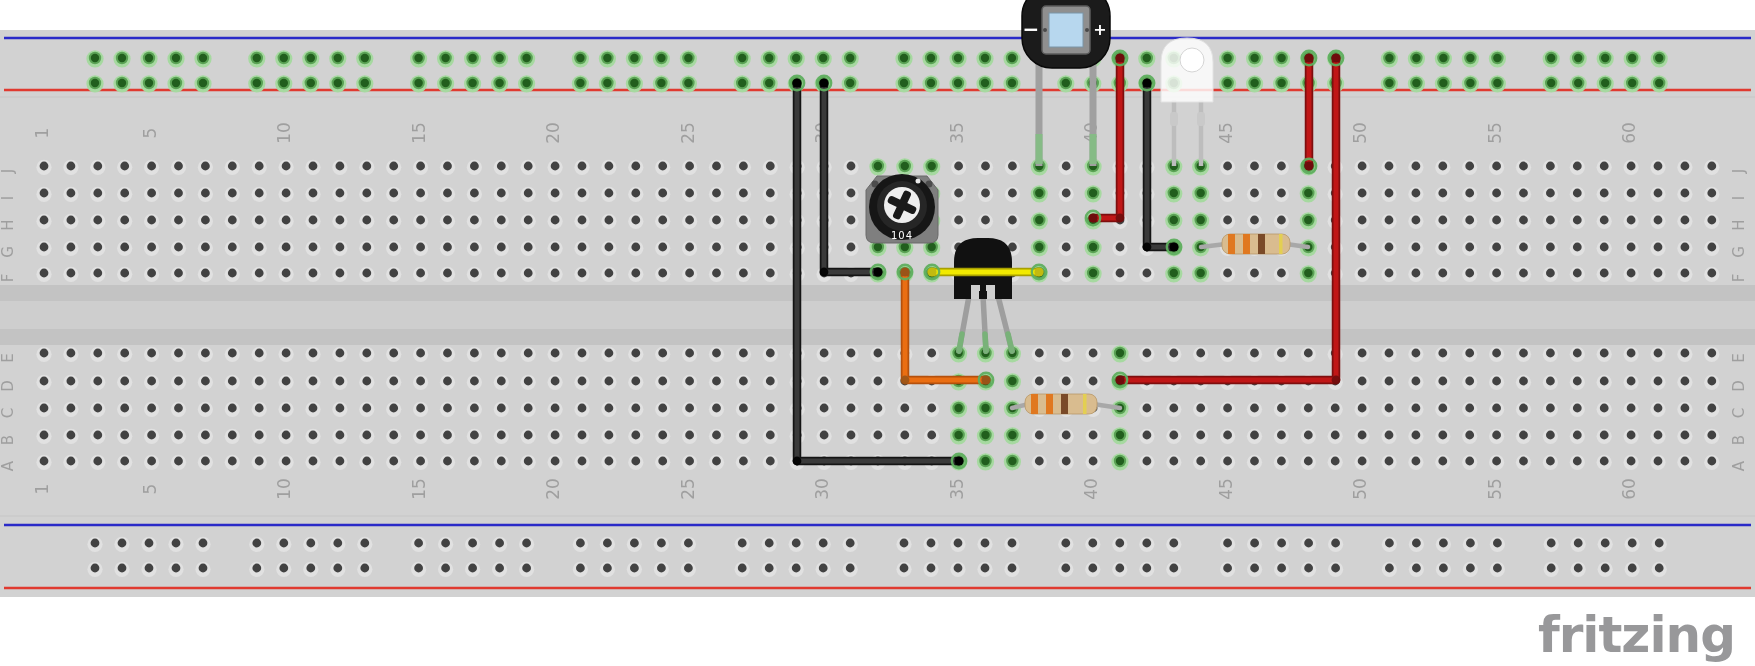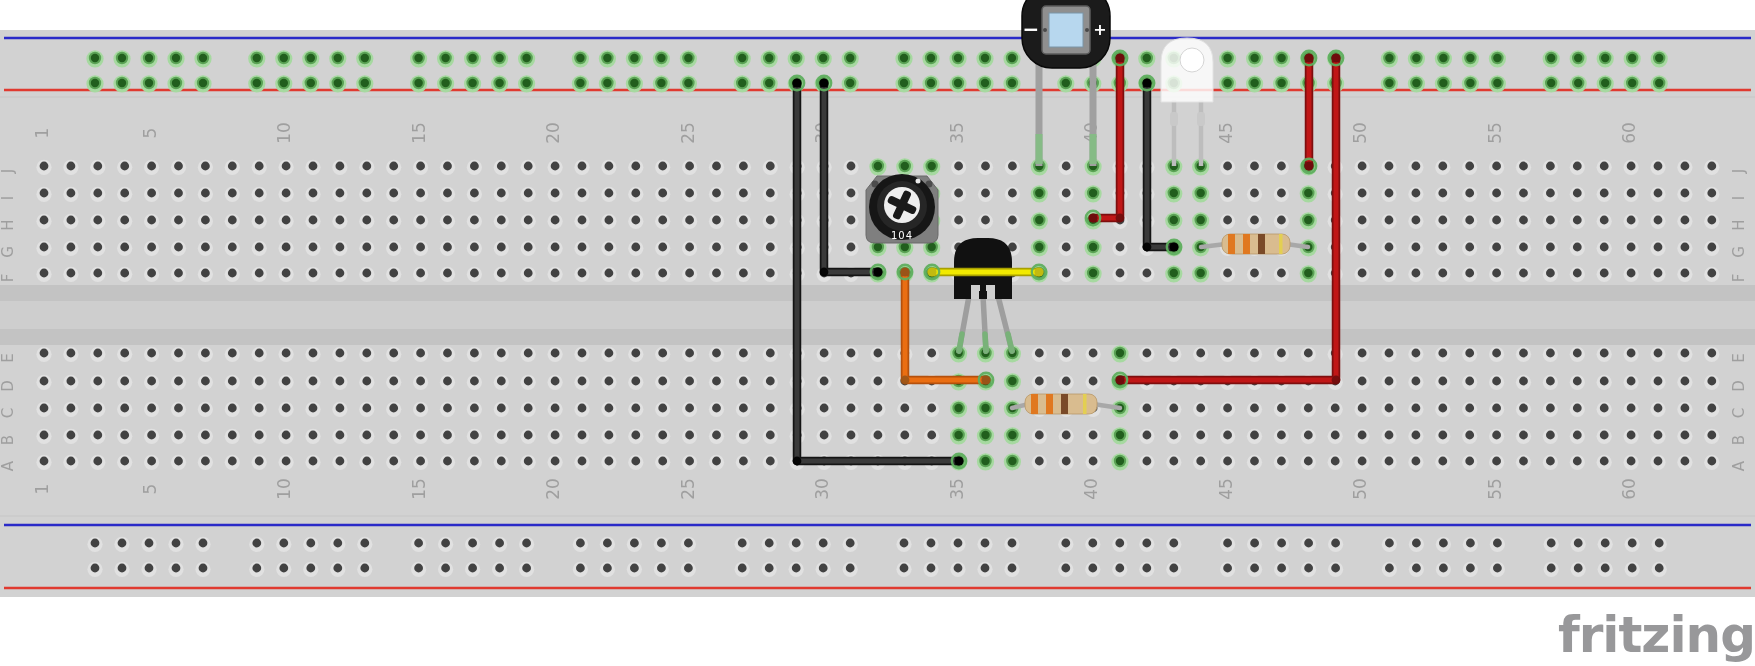--- a/index.html
+++ b/index.html
@@ -1,19 +1,19 @@
 <!DOCTYPE html>
 <html><head>
 <meta charset="utf-8">
 <style>
   html,body{margin:0;padding:0;background:#ffffff;}
   #stage{position:relative;width:1755px;height:666px;background:#ffffff;overflow:hidden;
          font-family:"DejaVu Sans", sans-serif;}
   #board-svg{position:absolute;left:0;top:0;}
-  #logo{position:absolute;right:0;bottom:2px;font-size:50px;font-weight:600;
+  #logo{position:absolute;right:20px;bottom:2px;font-size:50px;font-weight:600;
         color:#98989a;letter-spacing:-1px;font-family:"DejaVu Sans", sans-serif;}
   text{font-family:"DejaVu Sans", sans-serif;}
 </style>
 </head>
 <body>
 
 <div id="stage">
   <svg id="board-svg" width="1755" height="666" viewBox="0 0 1755 666">
 
     <rect x="0" y="30" width="1755" height="567" fill="#d2d2d2"></rect>

